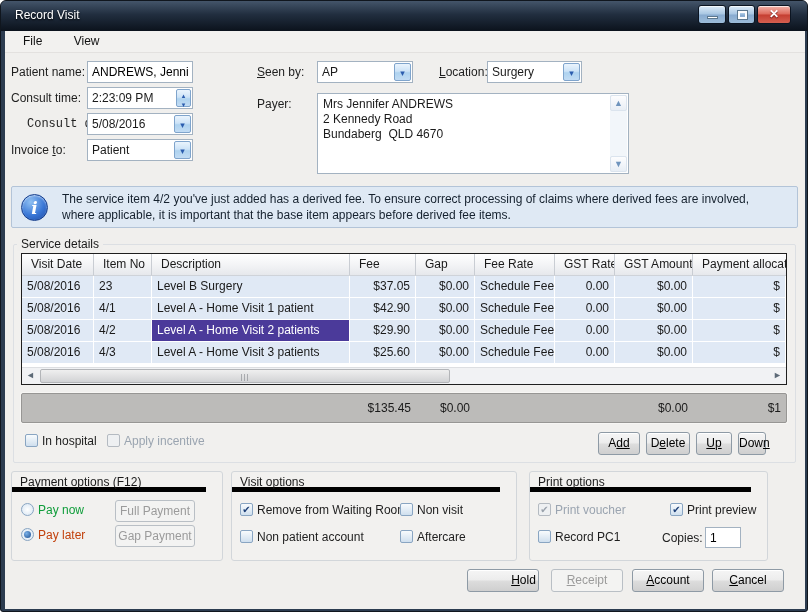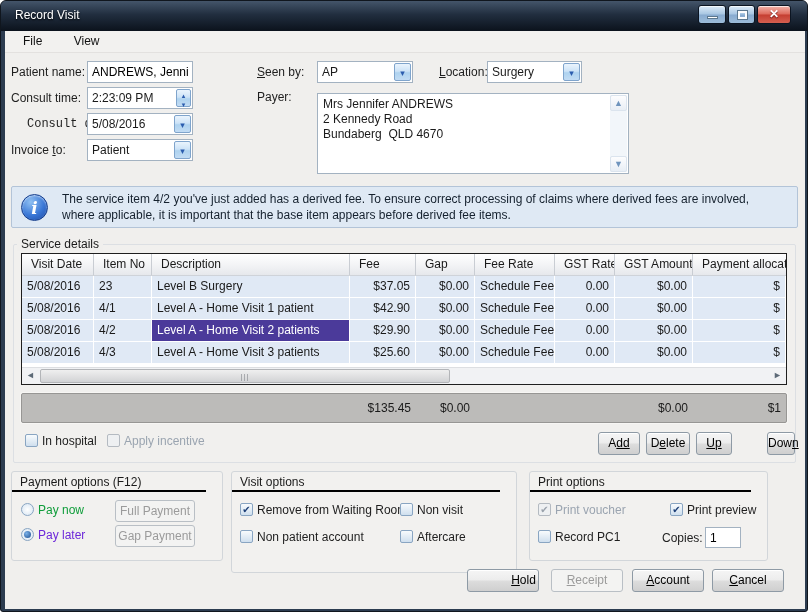--- a/index.html
+++ b/index.html
@@ -68,30 +68,30 @@
   .tcell{line-height:28px;font-size:12px;white-space:nowrap;overflow:hidden;padding:0 5px;}
   
   .cb{width:13px;height:13px;border:1px solid #89a5c2;border-radius:2px;
       background:linear-gradient(#f8fbfd,#cfdfee);text-align:center;font-size:10px;line-height:12px;color:#1d3f77;}
   .cb.dis{border-color:#b4bac1;background:#eef0f2;color:#9aa2ac;}
   .rd{width:13px;height:13px;border:1px solid #89a5c2;border-radius:50%;background:radial-gradient(#ffffff,#d6e4f1);}
   .rd.on::after{content:"";position:absolute;left:2px;top:2px;width:7px;height:7px;border-radius:50%;
       background:radial-gradient(circle at 35% 35%,#7ab1e8,#1e4f8f);}
   .dim{color:#9aa4b0;}
   .green{color:#0f9d3a;}
-  .red{color:#6d28d9;}
+  .red{color:#c2410c;}
   
   .btn{border:1px solid #8e9aa5;border-radius:3px;font-size:12px;color:#000;text-align:center;
     background:linear-gradient(#f5f5f5 0%,#ededed 45%,#dcdcdc 55%,#cfcfcf 100%);
     box-shadow:inset 0 1px 0 #fff;line-height:20px;}
   .btn.dis{border-color:#b9bfc5;color:#9b9b9b;background:#f3f3f2;box-shadow:none;}
   
   .grp{border:1px solid #d2d6da;border-radius:3px;background:#f2f1ef;}
   .grp-title{position:absolute;left:0;right:16px;top:0;height:20px;line-height:20px;padding:0 8px;
-    border-bottom:2px solid #000000;font-size:12px;}
+    border-bottom:5px solid #000000;font-size:12px;}
   u{text-decoration:underline;}
 </style>
 </head>
 <body>
 
 <div class="window">
 
   <div class="abs titlebar">
     <div class="abs title-text">Record Visit</div>
     <div class="abs wbtn" style="left:697px;width:28px;">
@@ -150,21 +150,21 @@
   </div>
 
   <div class="abs lbl" style="left:438px;top:64px;"><u>L</u><span>ocation:</span></div>
   <div class="abs field ddwrap" style="left:486px;top:60px;width:95px;">
     <span class="ddval">Surgery</span>
     <span class="ddbtn">
       <span>▾</span>
     </span>
   </div>
 
-  <div class="abs lbl" style="left:256px;top:89px;">Payer:</div>
+  <div class="abs lbl" style="left:256px;top:96px;">Payer:</div>
   <div class="abs payer" style="left:316px;top:92px;width:312px;height:81px;">
     <div class="payer-text">Mrs Jennifer ANDREWS
 2 Kennedy Road
 Bundaberg  QLD 4670</div>
     <div class="vscroll">
       <div class="varrow" style="top:0;">▲</div>
       <div class="varrow" style="bottom:0;">▼</div>
     </div>
   </div>
 
@@ -253,33 +253,33 @@
   </div>
 
   <div class="abs cb" style="left:24px;top:433px;"></div>
   <div class="abs lbl" style="left:41px;top:433px;">In hospital</div>
   <div class="abs cb dis" style="left:106px;top:433px;"></div>
   <div class="abs lbl dim" style="left:123px;top:433px;">Apply incentive</div>
 
   <div class="abs btn" style="left:597px;top:431px;width:42px;height:23px;"><span>A</span><u>dd</u><span></span></div>
   <div class="abs btn" style="left:645px;top:431px;width:44px;height:23px;"><span>D</span><u>e</u><span>lete</span></div>
   <div class="abs btn" style="left:695px;top:431px;width:36px;height:23px;"><span></span><u>Up</u><span></span></div>
-  <div class="abs btn" style="left:737px;top:431px;width:28px;height:23px;margin-left:29px;"><span>Dow</span><u>n</u><span></span></div>
+  <div class="abs btn" style="left:737px;top:431px;width:28px;height:23px;"><span>Dow</span><u>n</u><span></span></div>
 
   <div class="abs grp" style="left:10px;top:470px;width:212px;height:90px;">
     <div class="grp-title">Payment options (F12)</div>
     <div class="abs rd" style="left:9px;top:31px;"></div>
     <div class="abs lbl green" style="left:26px;top:31px;">Pay now</div>
     <div class="abs rd on" style="left:9px;top:56px;"></div>
     <div class="abs lbl red" style="left:26px;top:56px;">Pay later</div>
     <div class="abs btn dis" style="left:103px;top:28px;width:80px;height:22px;">Full Payment</div>
     <div class="abs btn dis" style="left:103px;top:53px;width:80px;height:22px;">Gap Payment</div>
   </div>
 
-  <div class="abs grp" style="left:230px;top:470px;width:286px;height:102px;">
+  <div class="abs grp" style="left:230px;top:470px;width:286px;height:90px;">
     <div class="grp-title">Visit options</div>
     <div class="abs cb" style="left:8px;top:31px;"><span>✔</span></div>
     <div class="abs lbl" style="left:25px;top:31px;">Remove from Waiting Room</div>
     <div class="abs cb" style="left:168px;top:31px;"></div>
     <div class="abs lbl" style="left:185px;top:31px;">Non visit</div>
     <div class="abs cb" style="left:8px;top:58px;"></div>
     <div class="abs lbl" style="left:25px;top:58px;">Non patient account</div>
     <div class="abs cb" style="left:168px;top:58px;"></div>
     <div class="abs lbl" style="left:185px;top:58px;">Aftercare</div>
   </div>

